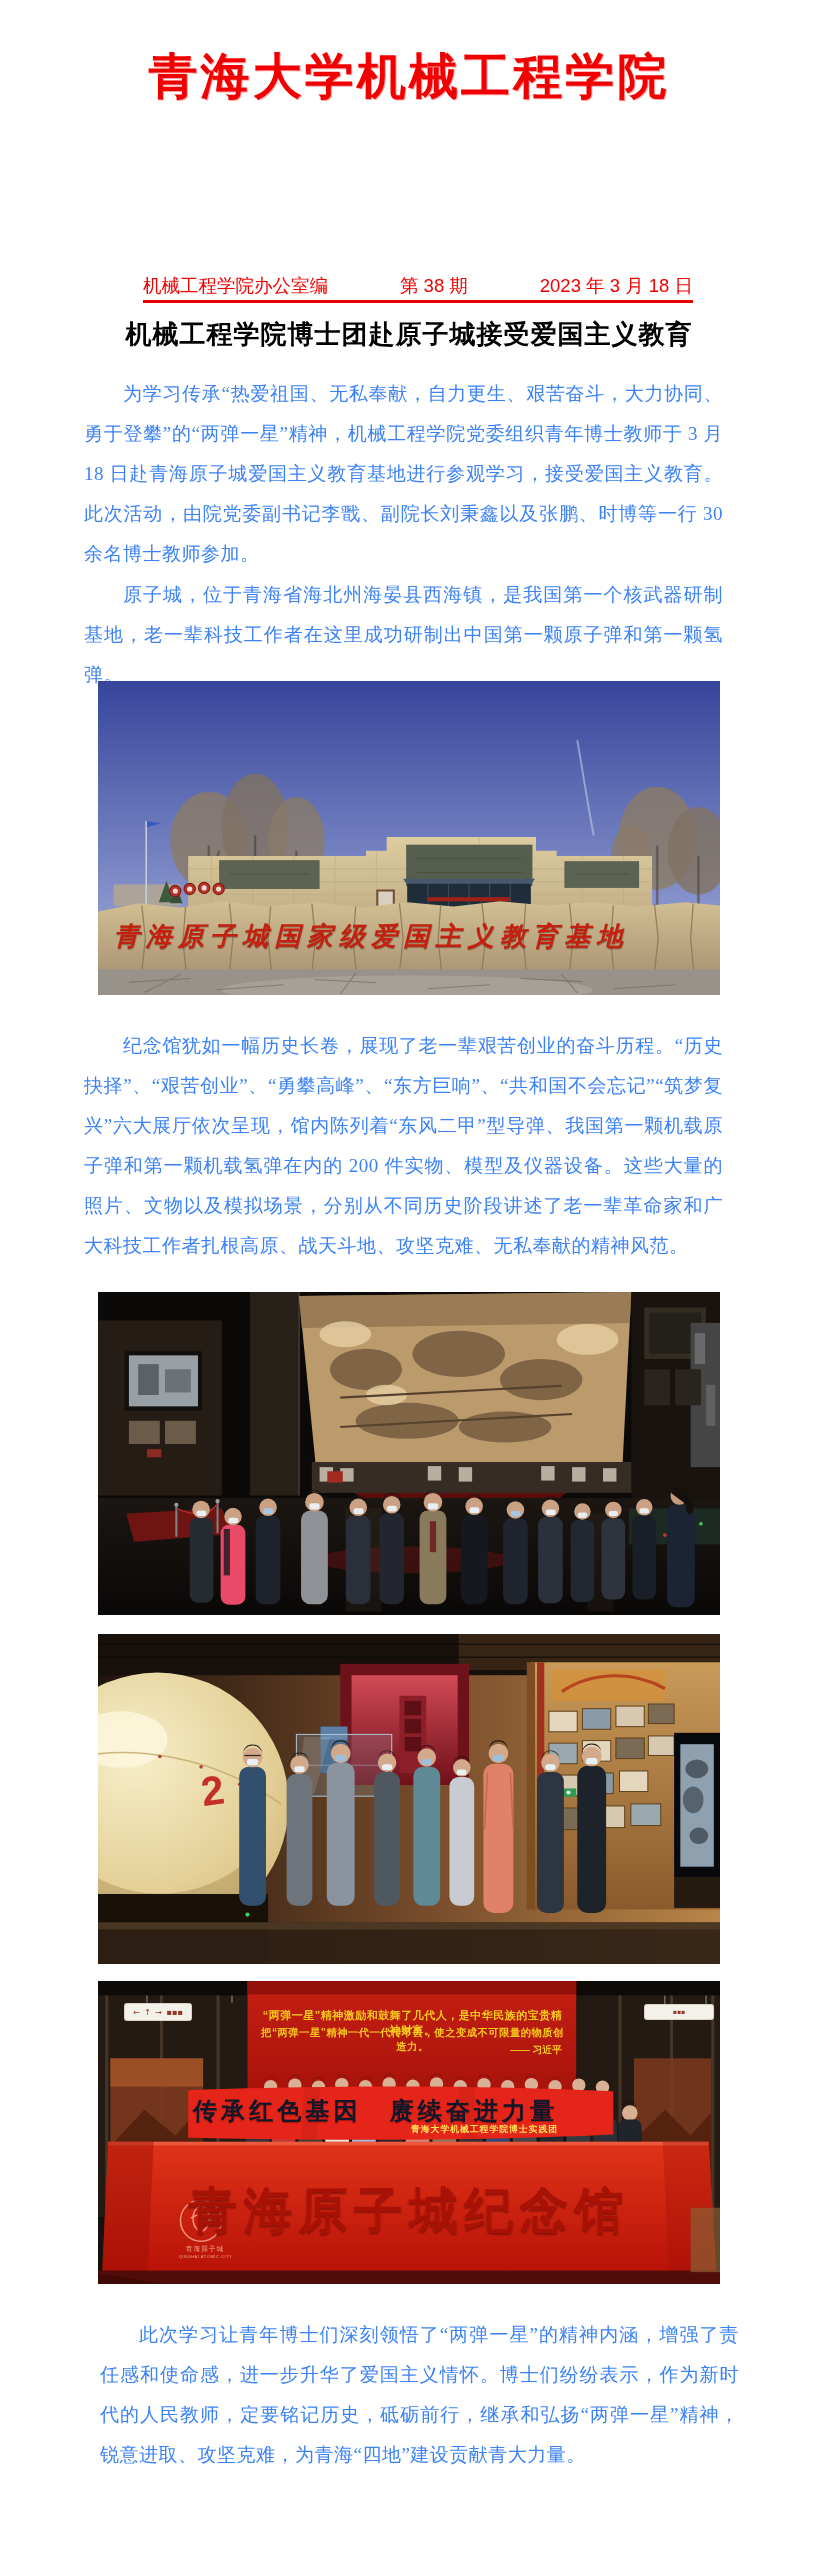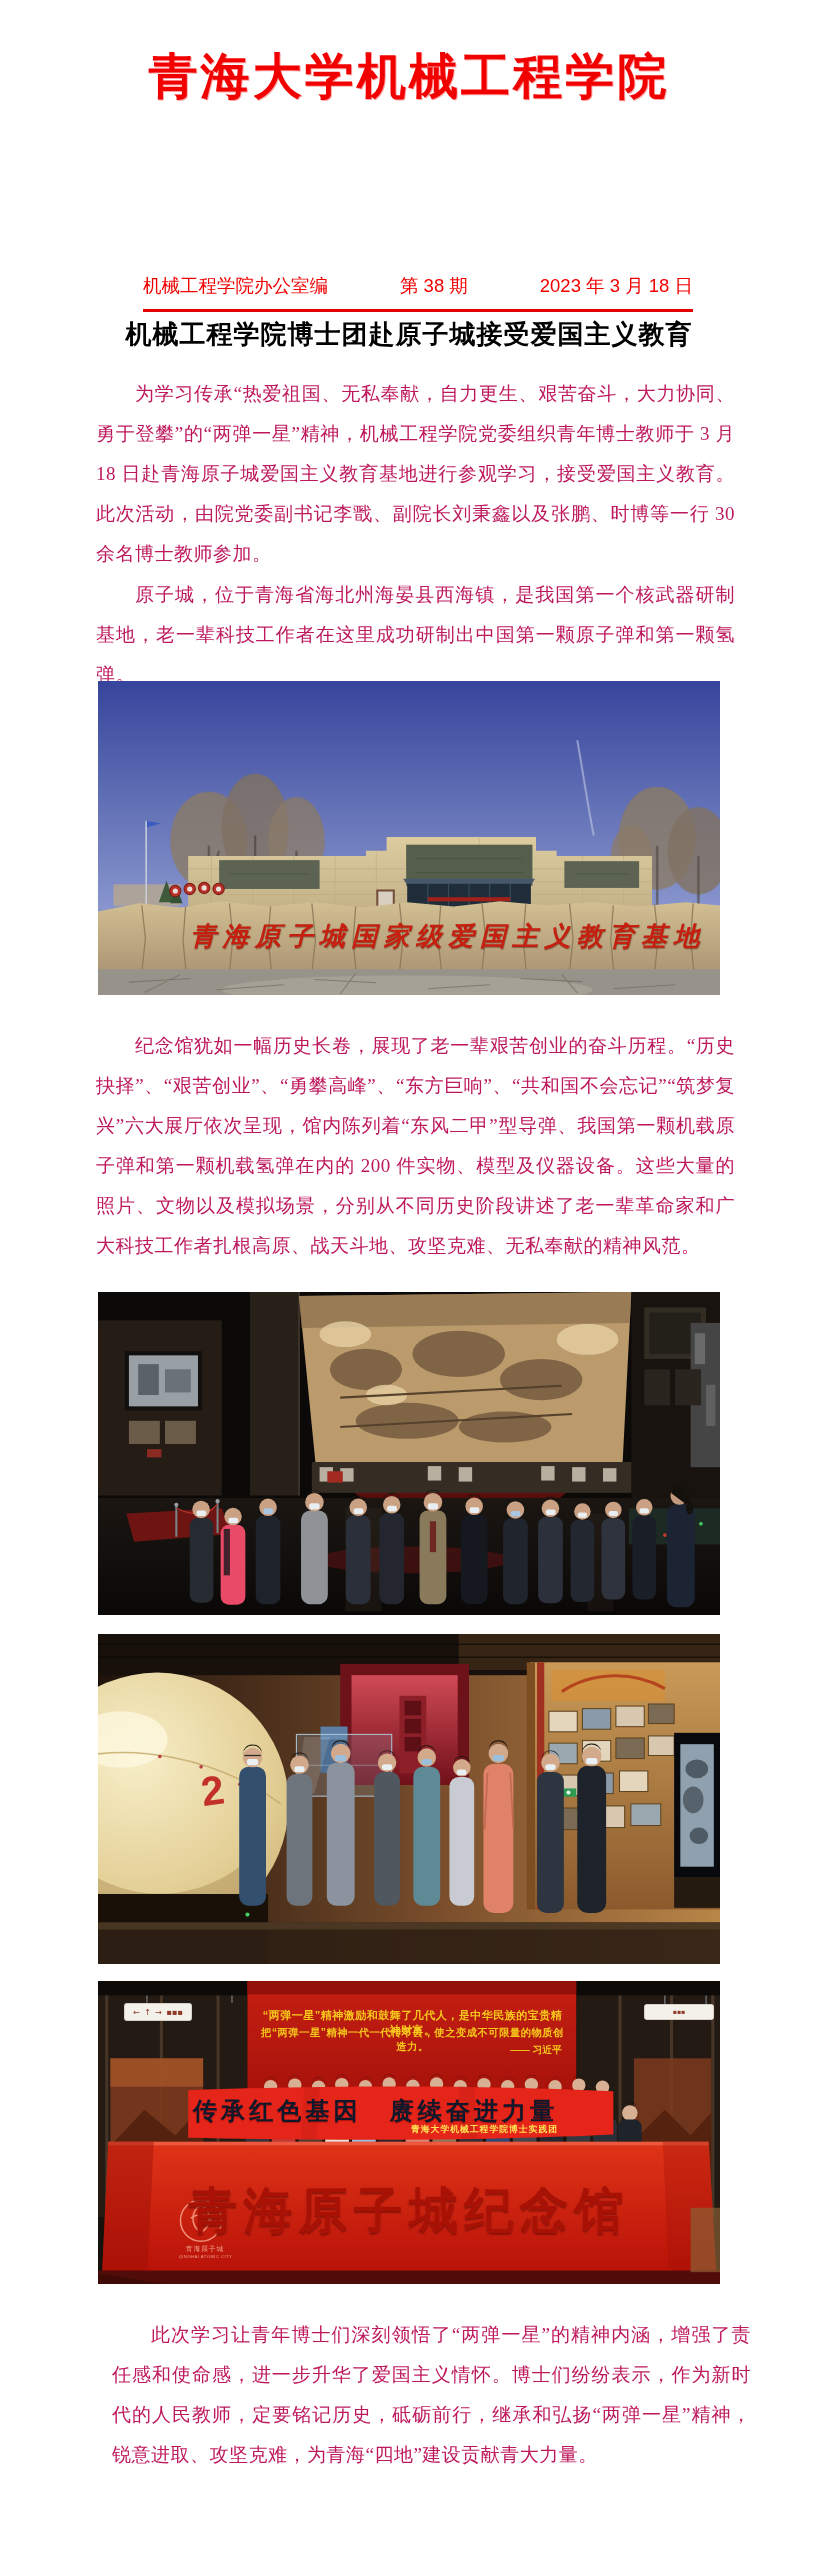--- a/index.html
+++ b/index.html
@@ -31,59 +31,59 @@
     letter-spacing:2.1px;
     color:#f20000;
     text-shadow:1px 1px 0 rgba(242,0,0,.35);
   }
   .masthead-info{
     position:absolute; top:273px; left:143px; width:550px;
     display:flex; justify-content:space-between; align-items:baseline;
     font-family:"Liberation Sans", sans-serif;
     font-size:18.5px;
     color:#f20000;
-    padding-bottom:11px;
+    padding-bottom:2px;
     border-bottom:3.1px solid #e30000;
   }
   .masthead-info span{white-space:nowrap;}
   
   .article-title{
     position:absolute; top:317px; left:0; width:100%;
     text-align:center;
     font-family:Liberation Sans, sans-serif;
     font-weight:700;
     font-size:26px;
     letter-spacing:1px;
     color:#000000;
   }
   .para{
-    position:absolute; left:96px; width:639px;
+    position:absolute; left:84px; width:639px;
     font-size:19px;
     line-height:40px;
     letter-spacing:0.5px;
-    color:#be185d;
+    color:#3b82f6;
     text-align:justify;
     text-indent:39px;
   }
   #para-1{top:355px;}
   #para-2{top:556px;}
   #para-3{top:1007px;}
   #para-4{top:2296px;margin-left:16px;}
   
   .photo{position:absolute; left:98px; width:622px; overflow:hidden; background:#dddddd;}
   #photo-1{top:681px; height:314px;}
   #photo-2{top:1292px; height:323px;}
   #photo-3{top:1634px; height:330px;}
   #photo-4{top:1981px; height:303px;}
   .photo svg{display:block; width:100%; height:100%;}
   .overlay{position:absolute; margin:0; pointer-events:none;}
   
   .rock-text{
     top:238px; left:15.5px; width:592px;
-    text-align:right;
+    text-align:left;
     font-family:"Liberation Serif", serif;
     font-style:italic;
     font-weight:bold;
     font-size:26px;
     letter-spacing:6.2px;
     color:#c41f0f;
     text-shadow:0.5px 1px 1px rgba(70,25,10,.45);
   }
   
   .sphere-label{

